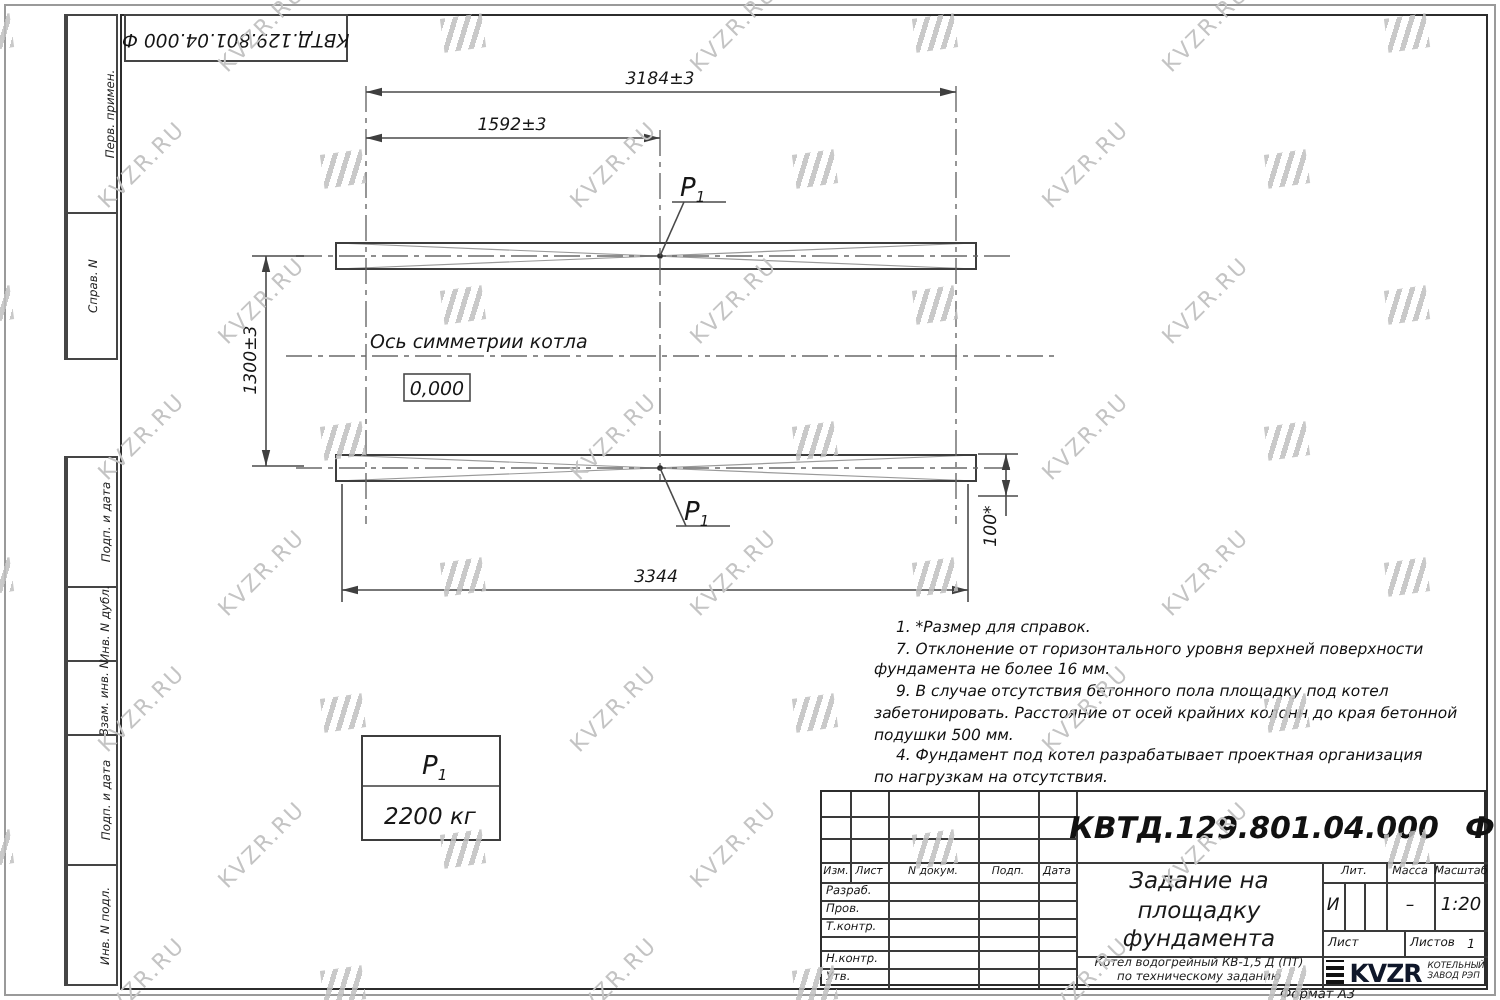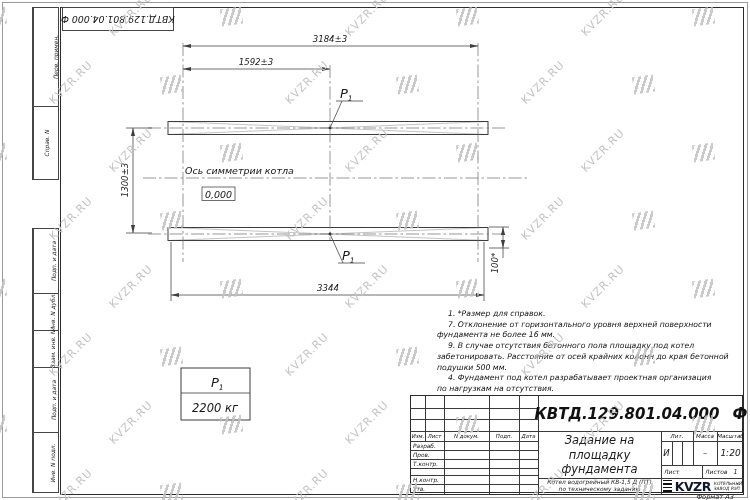--- a/index.html
+++ b/index.html
@@ -44,21 +44,21 @@
   .desig{left:127px;top:0;width:206px;height:35px;display:flex;align-items:center;justify-content:center;
          gap:13px;font-size:15px;font-style:italic;font-weight:bold;color:#111;}
   .doc-title{left:127px;top:36px;width:123px;height:46px;display:flex;flex-direction:column;
              align-items:center;justify-content:center;font-size:11.5px;line-height:14.5px;font-style:italic;}
   .doc-sub{left:127px;top:82px;width:123px;height:16px;display:flex;flex-direction:column;align-items:center;
            justify-content:center;font-size:5.9px;line-height:7px;font-style:italic;color:#222;}
   .logo-row{left:250px;top:82px;width:83px;height:16px;display:flex;align-items:center;justify-content:center;gap:3px;}
   .logo-icon{width:9px;height:12px;background:repeating-linear-gradient(0deg,#111 0 1.8px,#fff 1.8px 3.6px);}
   .logo-word{font-weight:bold;font-size:12.5px;letter-spacing:-0.5px;color:#0f172a;font-style:normal;}
   .logo-co{display:flex;flex-direction:column;font-size:4.4px;line-height:5px;color:#1a1a1a;font-style:italic;}
-  .fmt{left:656px;top:493px;width:78px;text-align:right;font-size:6.6px;font-style:italic;color:#222;z-index:5;}
+  .fmt{left:640px;top:493px;width:78px;text-align:left;font-size:6.6px;font-style:italic;color:#222;z-index:5;}
 </style>
 </head>
 <body>
 
 <div class="page">
 
   <div class="abs frame-outer"></div>
   <div class="abs frame-inner"></div>
 
   <div class="lbox" style="top:7px;height:100px;">

